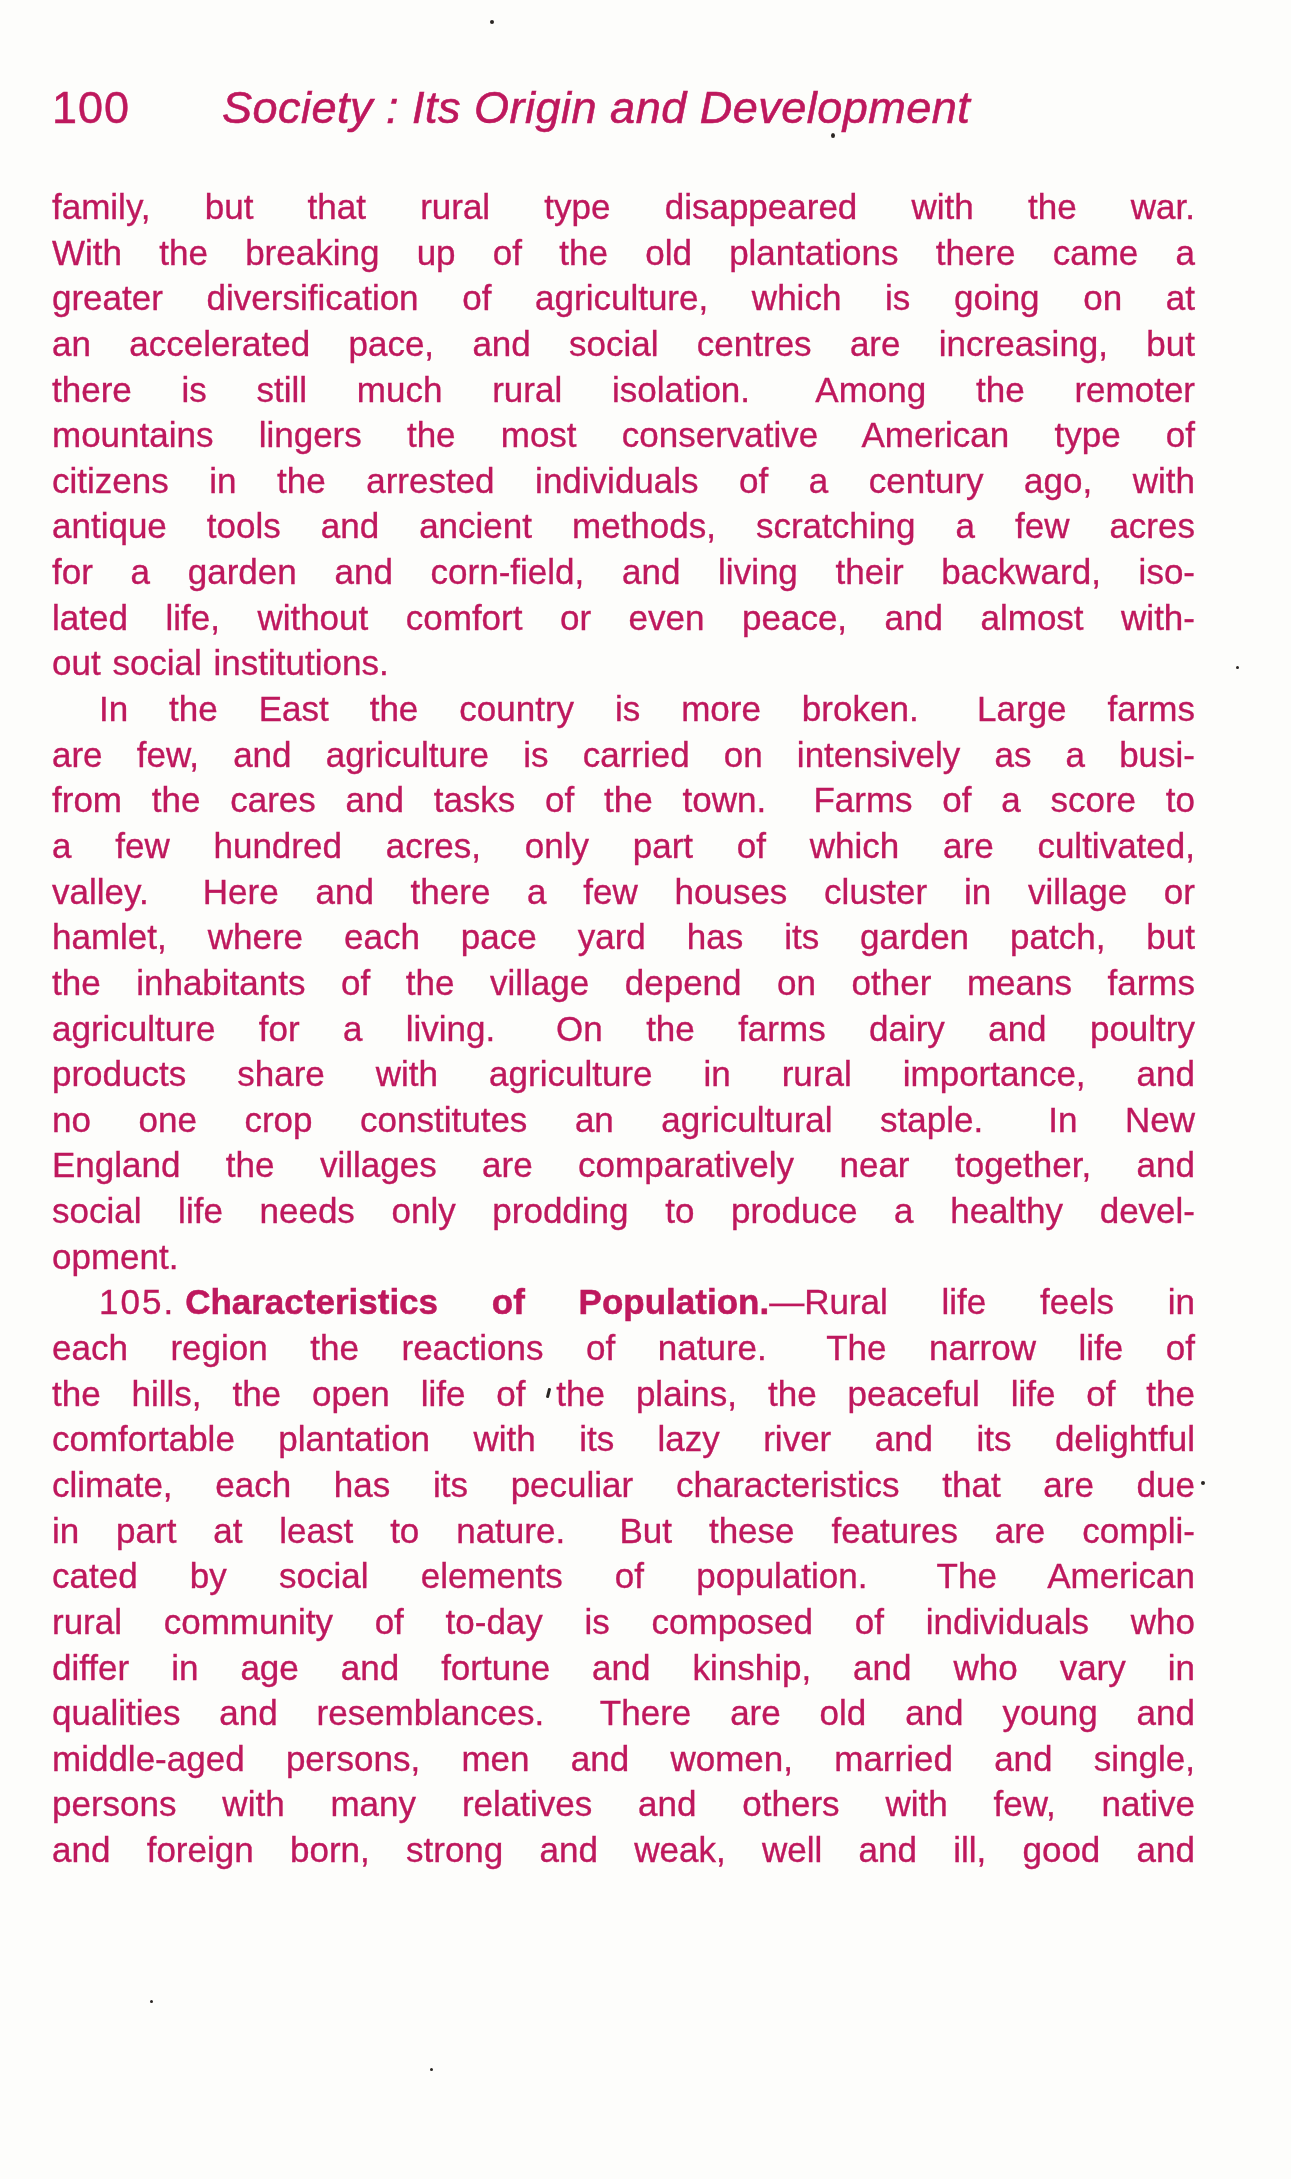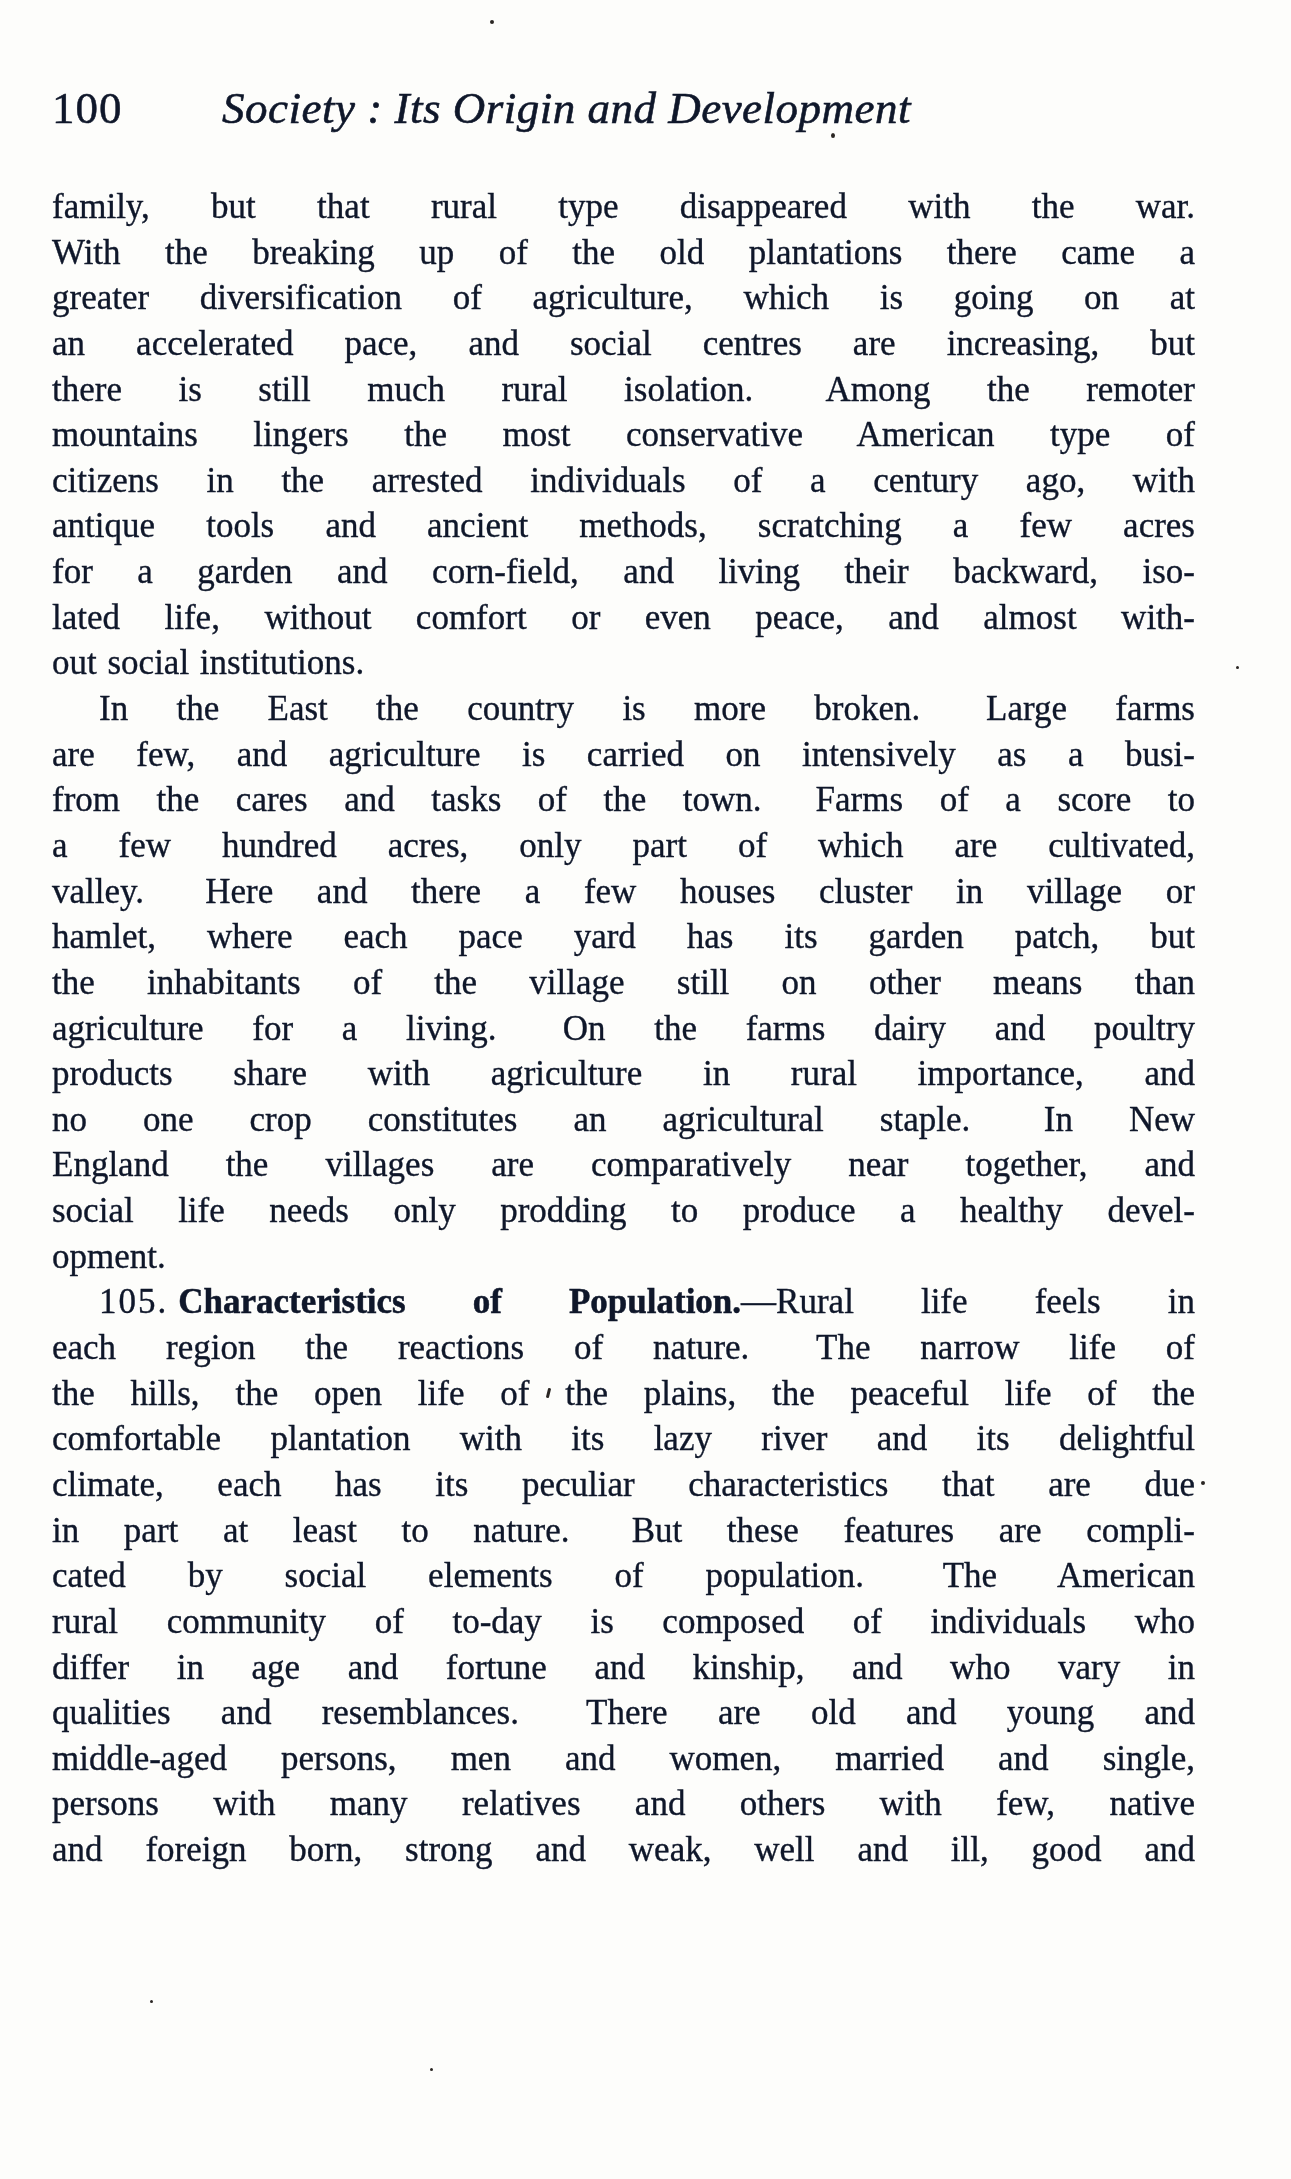--- a/index.html
+++ b/index.html
@@ -1,22 +1,22 @@
 <!DOCTYPE html>
 <html><head>
 <meta charset="utf-8">
 <style>
   html,body{margin:0;padding:0;background:#e9e9e9;}
   .page{
     position:relative;
     width:1291px;height:2179px;
     background:#fdfdfb;
     overflow:hidden;
-    font-family:Liberation Serif, serif;
-    color:#0f172a;
+    font-family:Liberation Sans, sans-serif;
+    color:#be185d;
   }
   
   .running-head{position:absolute;top:82px;left:0;width:1291px;height:56px;}
   .pagenum{
     position:absolute;left:52px;top:0;
     font-size:45px;line-height:52px;
     letter-spacing:1px;
     -webkit-text-stroke:0.5px currentColor;
   }
   .head-title{
@@ -85,21 +85,21 @@
       <div class="line short">out social institutions.</div>
     </div>
 
     <div class="para">
       <div class="line indent">In the East the country is more broken.  Large farms</div>
       <div class="line">are few, and agriculture is carried on intensively as a busi-</div>
       <div class="line">from the cares and tasks of the town.  Farms of a score to</div>
       <div class="line">a few hundred acres, only part of which are cultivated,</div>
       <div class="line">valley.  Here and there a few houses cluster in village or</div>
       <div class="line">hamlet, where each pace yard has its garden patch, but</div>
-      <div class="line">the inhabitants of the village still on other means than</div>
+      <div class="line">the inhabitants of the village depend on other means farms</div>
       <div class="line">agriculture for a living.  On the farms dairy and poultry</div>
       <div class="line">products share with agriculture in rural importance, and</div>
       <div class="line">no one crop constitutes an agricultural staple.  In New</div>
       <div class="line">England the villages are comparatively near together, and</div>
       <div class="line">social life needs only prodding to produce a healthy devel-</div>
       <div class="line short">opment.</div>
     </div>
 
     <div class="para">
       <div class="line indent">

